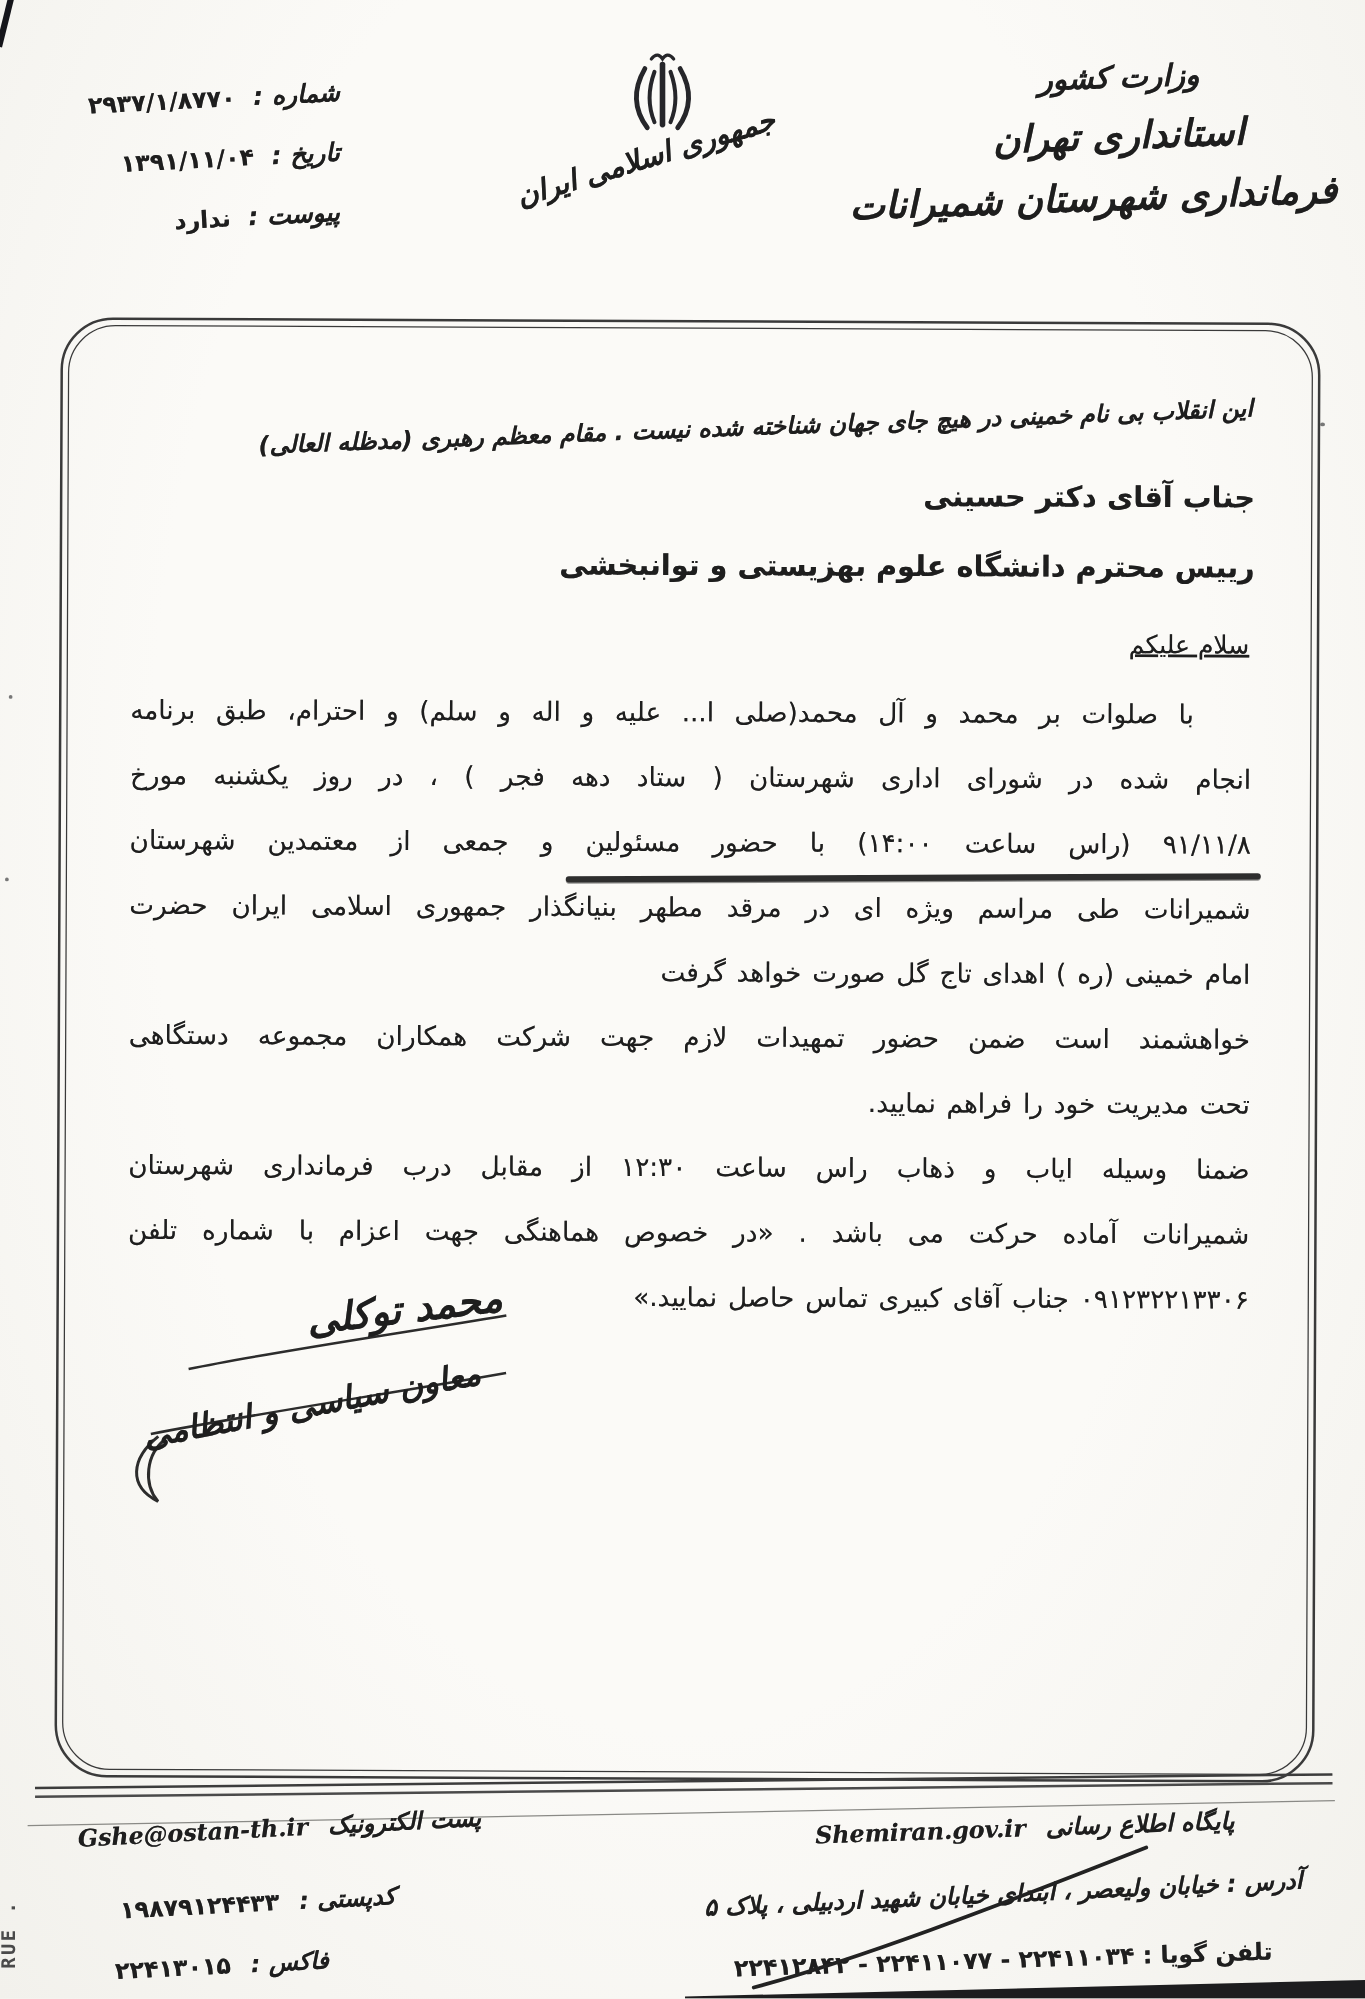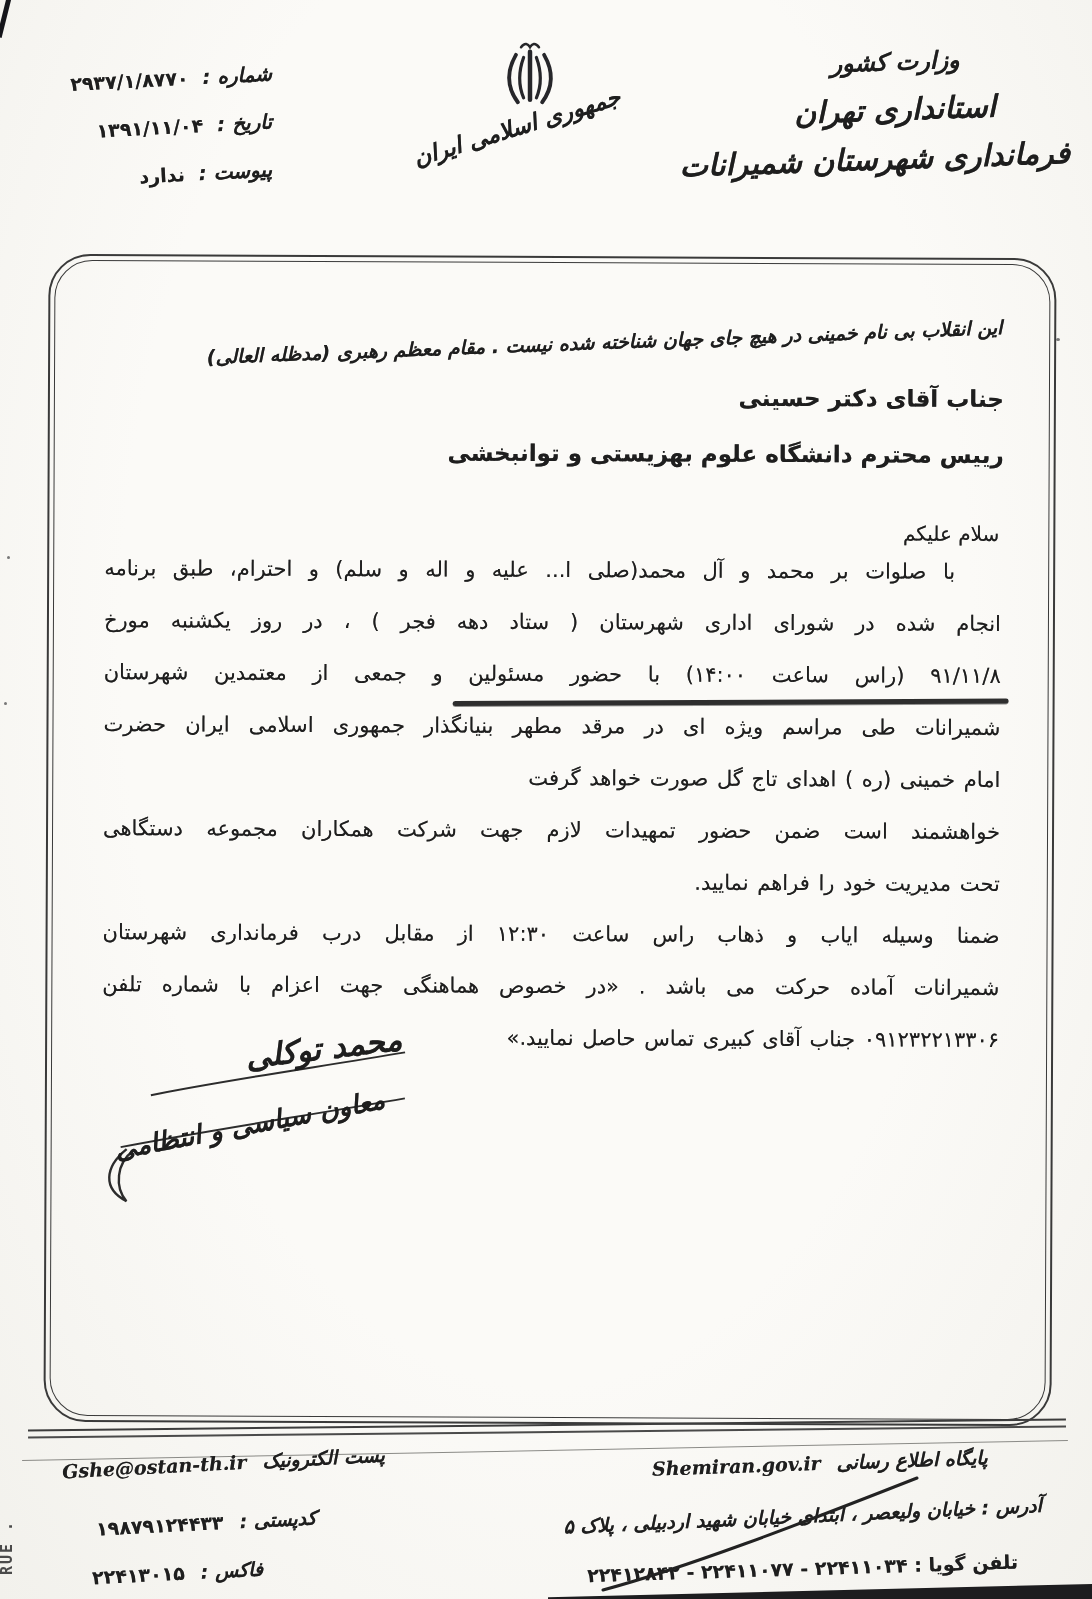--- a/index.html
+++ b/index.html
@@ -108,21 +108,21 @@
   </div>
 
   <div class="abs frame">
     <div class="frame-inner"></div>
 
     <div class="abs rtl slogan ink" style="right:52px;top:56px;">این انقلاب بی نام خمینی در هیچ جای جهان شناخته شده نیست . مقام معظم رهبری (مدظله العالی)</div>
 
     <div class="abs rtl recipient ink" style="right:50px;top:126px;">جناب آقای دکتر حسینی</div>
     <div class="abs rtl recipient ink" style="right:50px;top:182px;">رییس محترم دانشگاه علوم بهزیستی و توانبخشی</div>
 
-    <div class="abs rtl salutation ink" style="right:54px;top:262px;">سلام علیکم</div>
+    <div class="abs rtl salutation ink" style="right:54px;top:244px;text-decoration:underline;">سلام علیکم</div>
 
     <div class="abs" style="right:52px;top:286px;">
       <div class="body-line rtl ink fill indent">با صلوات بر محمد و آل محمد(صلی ا... علیه و اله و سلم) و احترام، طبق برنامه</div>
       <div class="body-line rtl ink fill">انجام شده در شورای اداری شهرستان ( ستاد دهه فجر ) ، در روز یکشنبه مورخ</div>
       <div class="body-line rtl ink fill">۹۱/۱۱/۸ (راس ساعت ۱۴:۰۰) با حضور مسئولین و جمعی از معتمدین شهرستان</div>
       <div class="body-line rtl ink fill">شمیرانات طی مراسم ویژه ای در مرقد مطهر بنیانگذار جمهوری اسلامی ایران حضرت</div>
       <div class="body-line rtl ink">امام خمینی (ره ) اهدای تاج گل صورت خواهد گرفت</div>
       <div class="body-line rtl ink fill">خواهشمند است ضمن حضور تمهیدات لازم جهت شرکت همکاران مجموعه دستگاهی</div>
       <div class="body-line rtl ink">تحت مدیریت خود را فراهم نمایید.</div>
       <div class="body-line rtl ink fill">ضمنا وسیله ایاب و ذهاب راس ساعت ۱۲:۳۰ از مقابل درب فرمانداری شهرستان</div>

